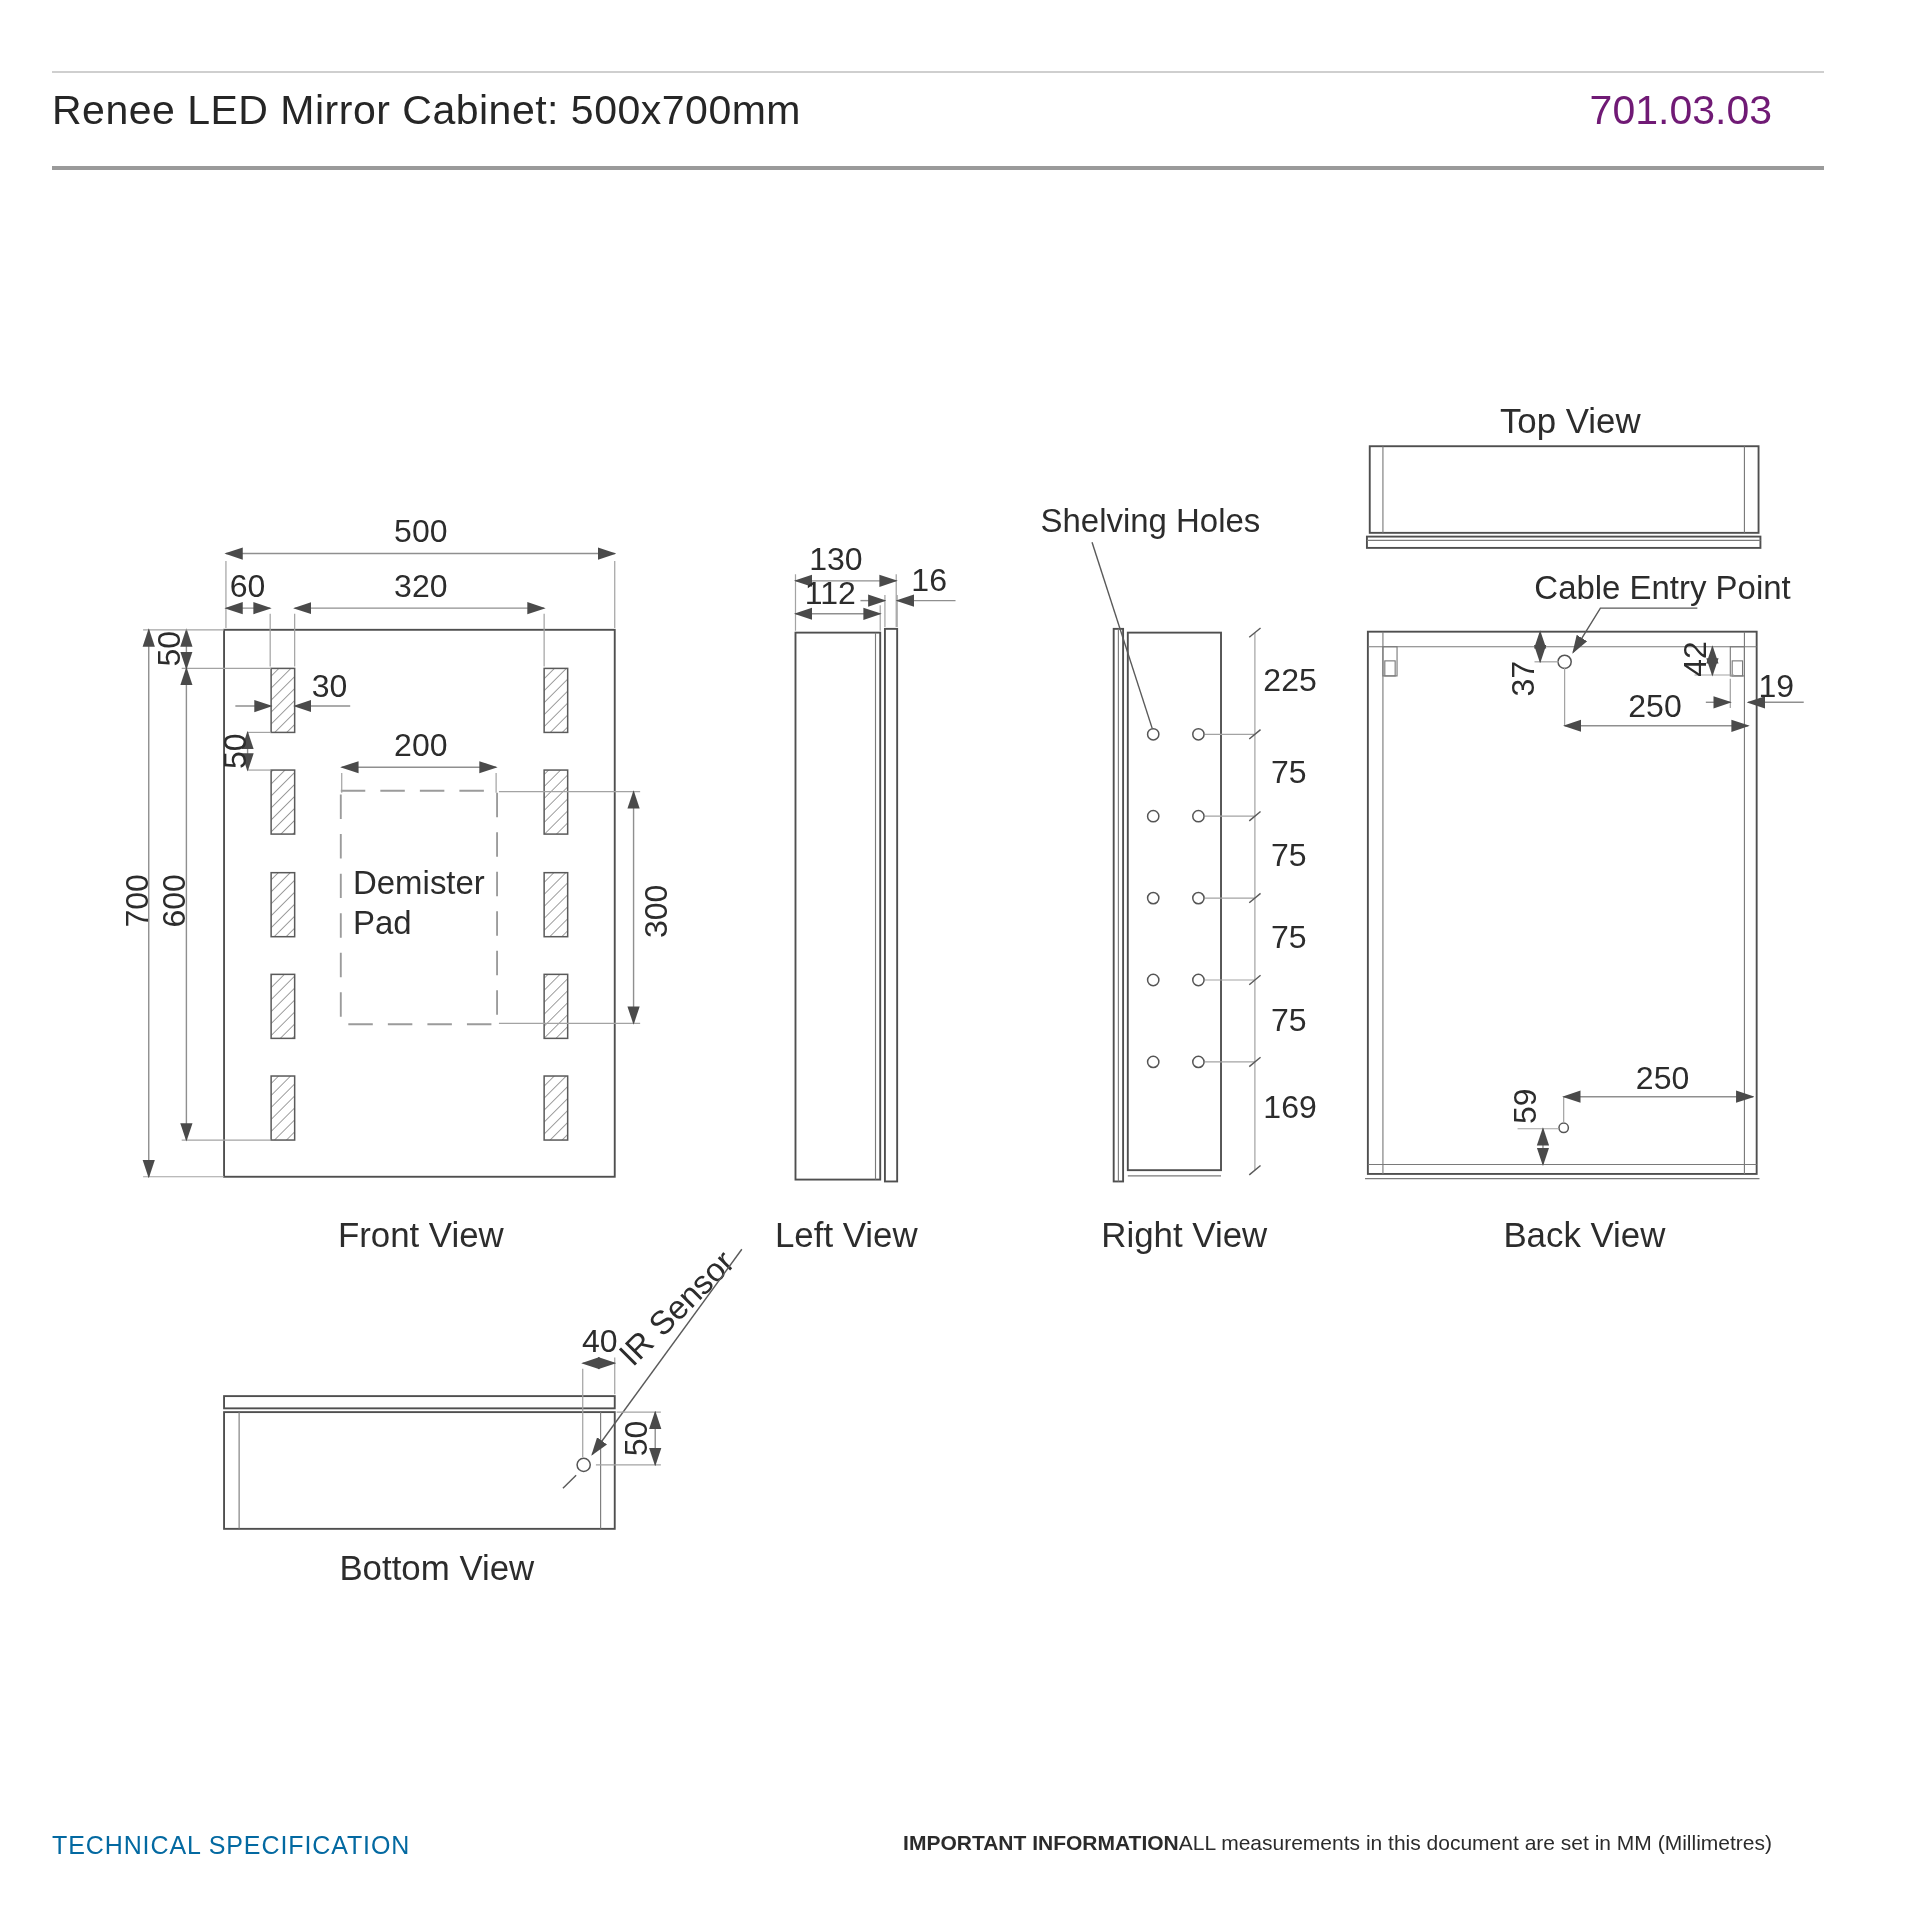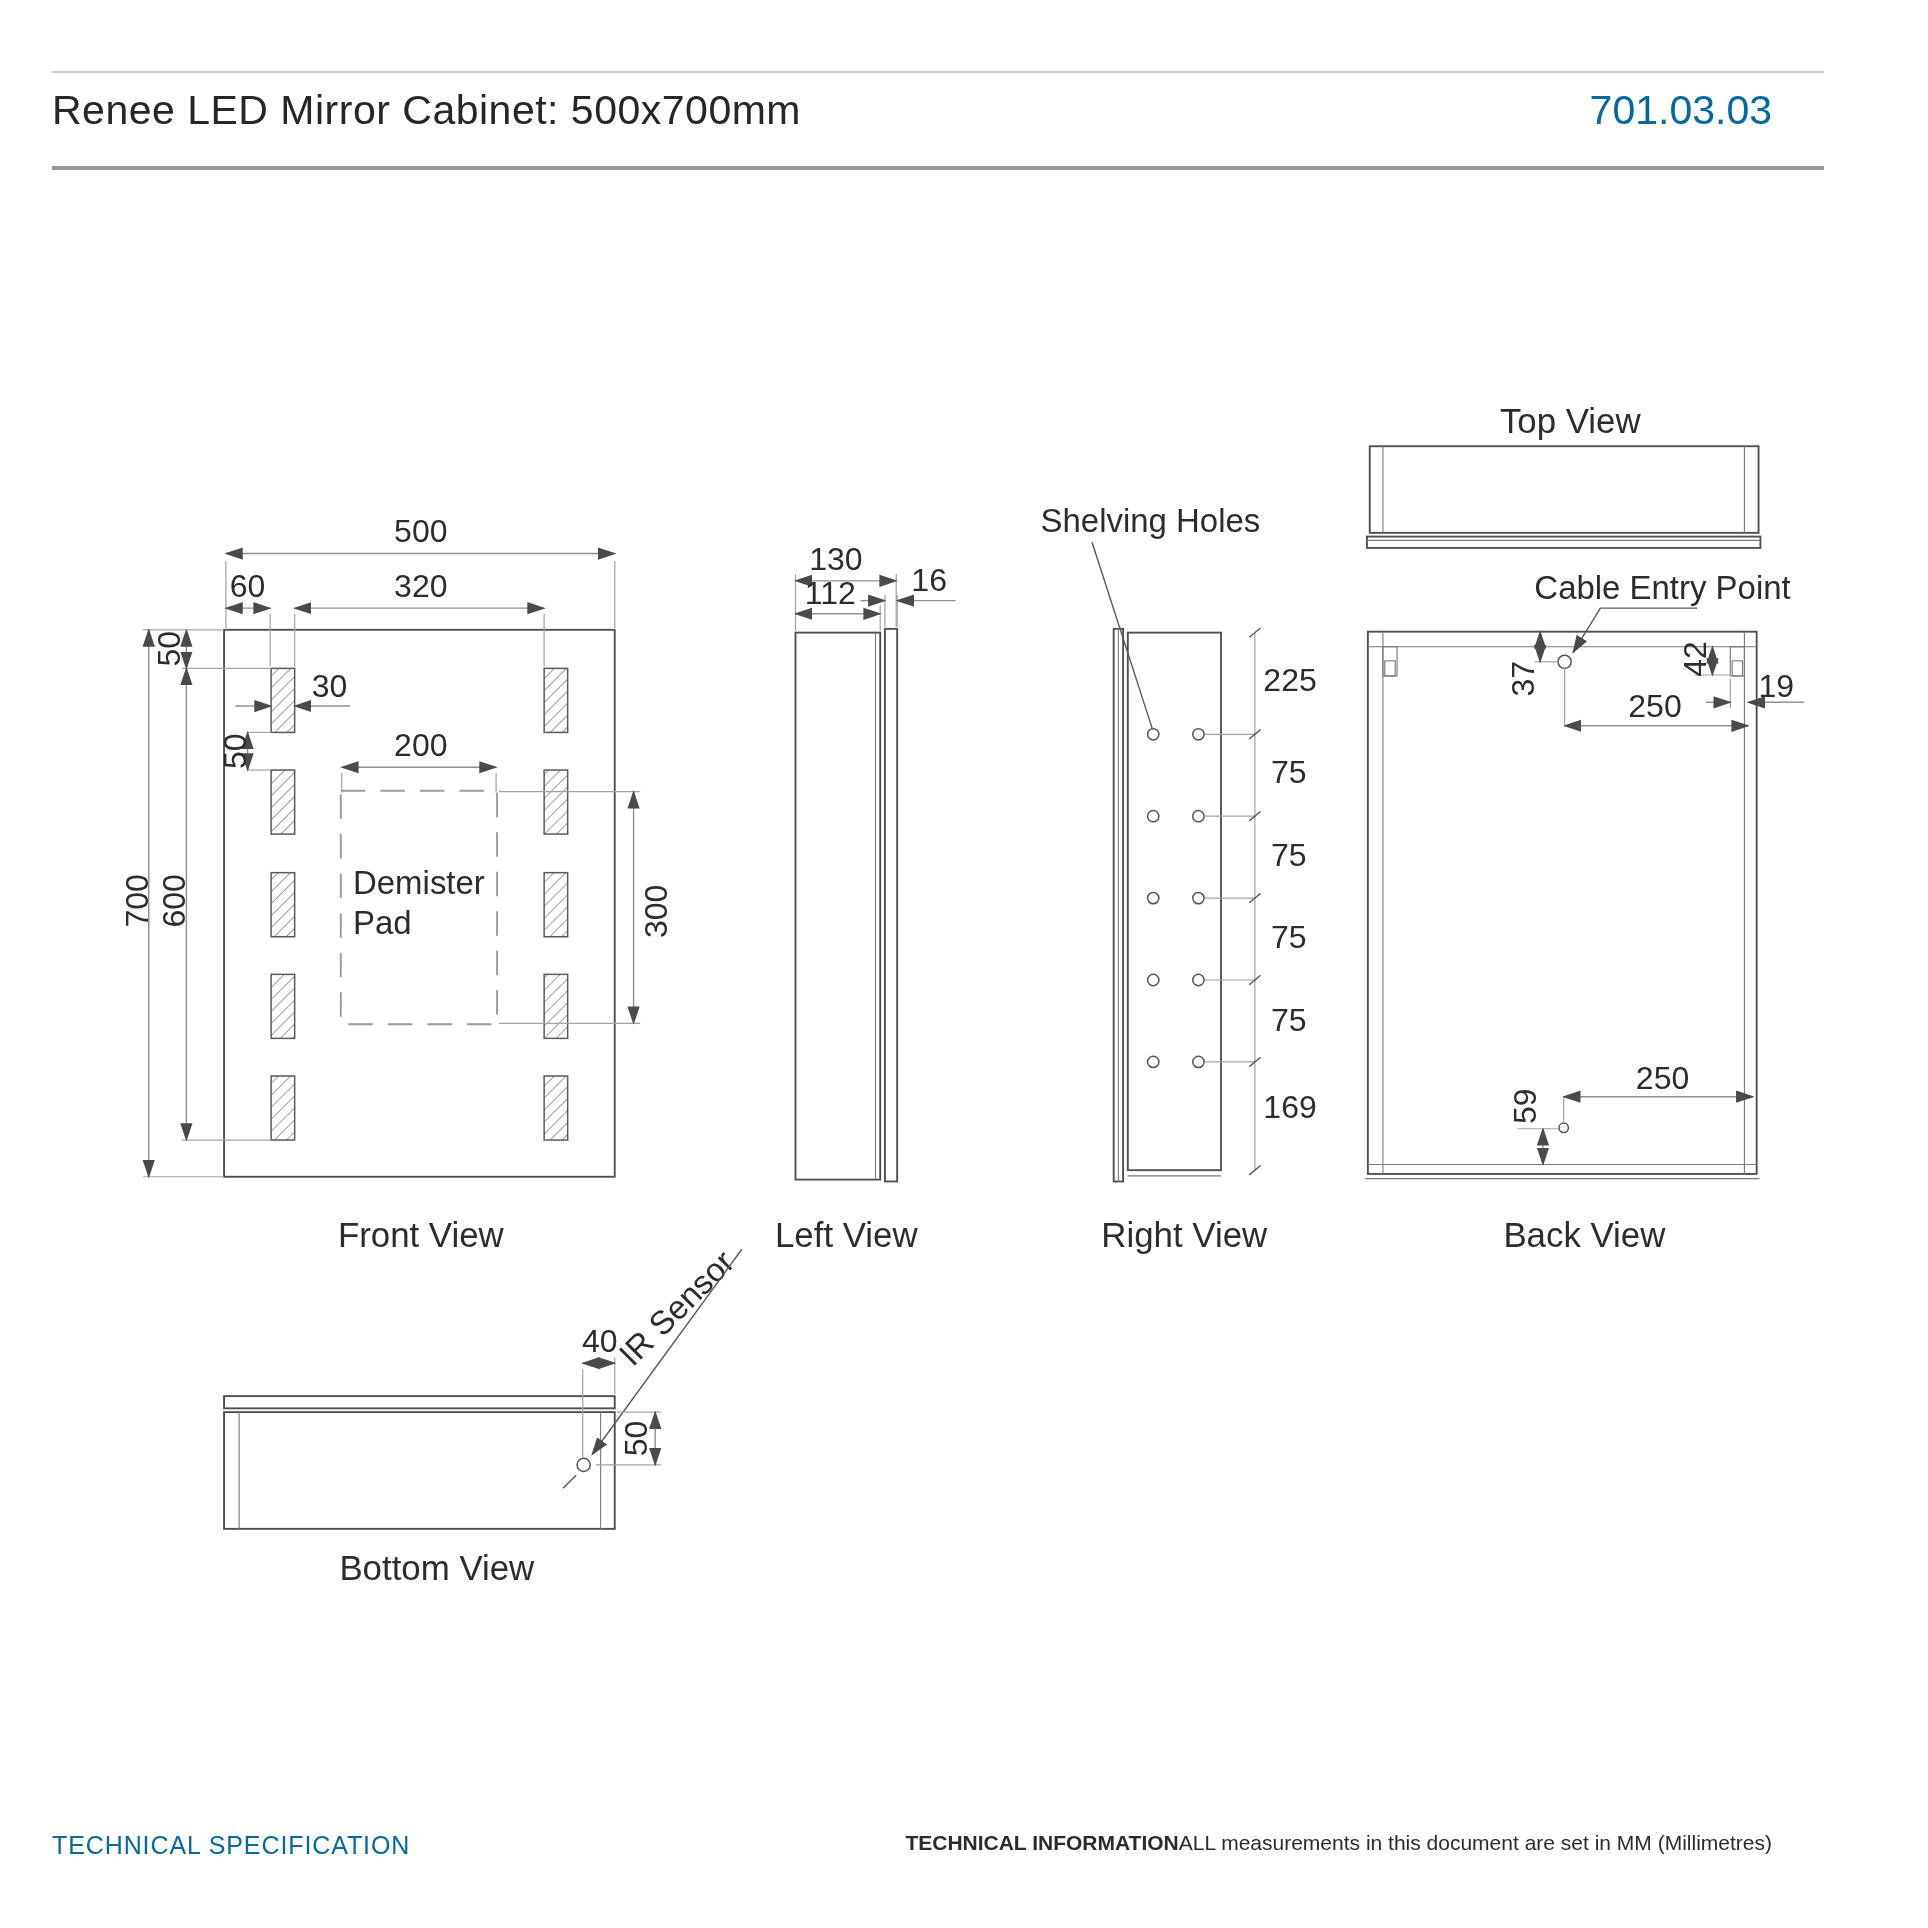--- a/index.html
+++ b/index.html
@@ -2,21 +2,21 @@
 <html style="font-size:15px"><head>
 <meta charset="utf-8">
 <style>
   html,body{margin:0;padding:0;background:#fff;}
   .page{position:relative;width:1824px;height:1928px;background:#fff;
         font-family:"Liberation Sans",sans-serif;color:#2c2c2c;overflow:hidden;}
   
   .rule-top{position:absolute;left:52px;top:71px;width:1825px;height:1.9px;background:#cfcfcf;}
   .rule-bottom{position:absolute;left:52px;top:166px;width:1825px;height:3.8px;background:#9a9a9a;}
   .hdr-title{position:absolute;left:52px;top:87px;font-size:41px;font-weight:400;letter-spacing:0.5px;color:#262626;}
-  .hdr-num{position:absolute;right:52px;top:87px;font-size:41px;font-weight:400;color:#0369a1;}
+  .hdr-num{position:absolute;right:52px;top:87px;font-size:41px;font-weight:400;color:#701a75;}
   .ftr-left{position:absolute;left:52px;top:1831px;font-size:25px;font-weight:300;letter-spacing:0.9px;color:#0369a1;}
   .ftr-right{position:absolute;right:52px;top:1831px;font-size:21px;font-weight:300;color:#2b2b2b;}
   .ftr-right b{font-weight:700;}
   
   svg{position:absolute;left:0;top:0;}
   .obj{stroke:#4f4f4f;stroke-width:2;fill:none;}
   .objthin{stroke:#7a7a7a;stroke-width:1.2;fill:none;}
   .dim{stroke:#8f8f8f;stroke-width:1.5;fill:none;}
   .ext{stroke:#a3a3a3;stroke-width:1.3;fill:none;}
   .leader{stroke:#5a5a5a;stroke-width:1.5;fill:none;}
@@ -33,21 +33,21 @@
 <body>
 
 <div class="page">
 
   <div class="rule-top"></div>
   <div class="hdr-title">Renee LED Mirror Cabinet: 500x700mm</div>
   <div class="hdr-num">701.03.03</div>
   <div class="rule-bottom"></div>
 
   <div class="ftr-left">TECHNICAL SPECIFICATION</div>
-  <div class="ftr-right"><b>TECHNICAL INFORMATION</b><span>ALL measurements in this document are set in MM (Millimetres)</span></div>
+  <div class="ftr-right"><b>IMPORTANT INFORMATION</b><span>ALL measurements in this document are set in MM (Millimetres)</span></div>
 
   <svg width="1928" height="1928" viewBox="0 0 2048 2048">
     <defs>
       <marker id="arr" viewBox="0 0 12 10" refX="11" refY="5" markerWidth="13" markerHeight="11" orient="auto-start-reverse">
         <path d="M0,1 L12,5 L0,9 Z" fill="#4a4a4a"></path>
       </marker>
       <pattern id="hatch" width="9" height="9" patternUnits="userSpaceOnUse" patternTransform="rotate(45)">
         <rect width="9" height="9" fill="#ffffff"></rect>
         <line x1="0" y1="0" x2="0" y2="9" stroke="#6b6b6b" stroke-width="1.4"></line>
       </pattern>

